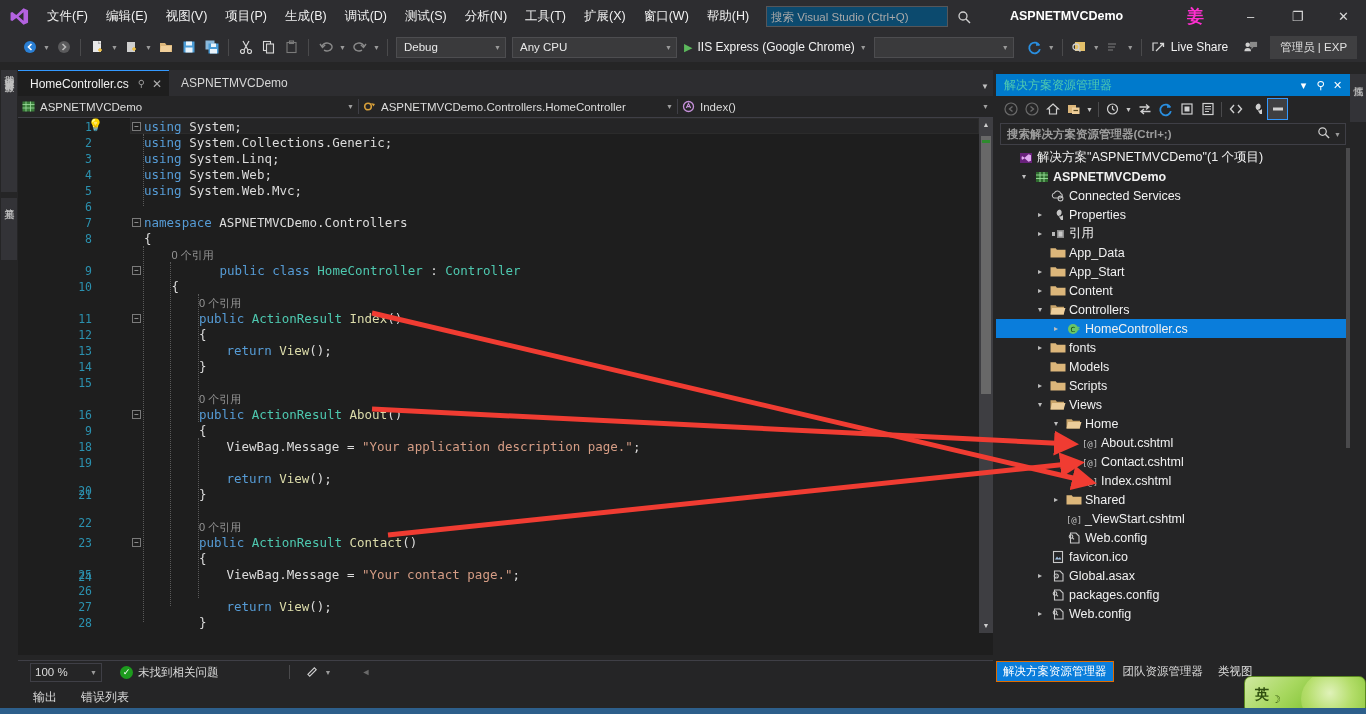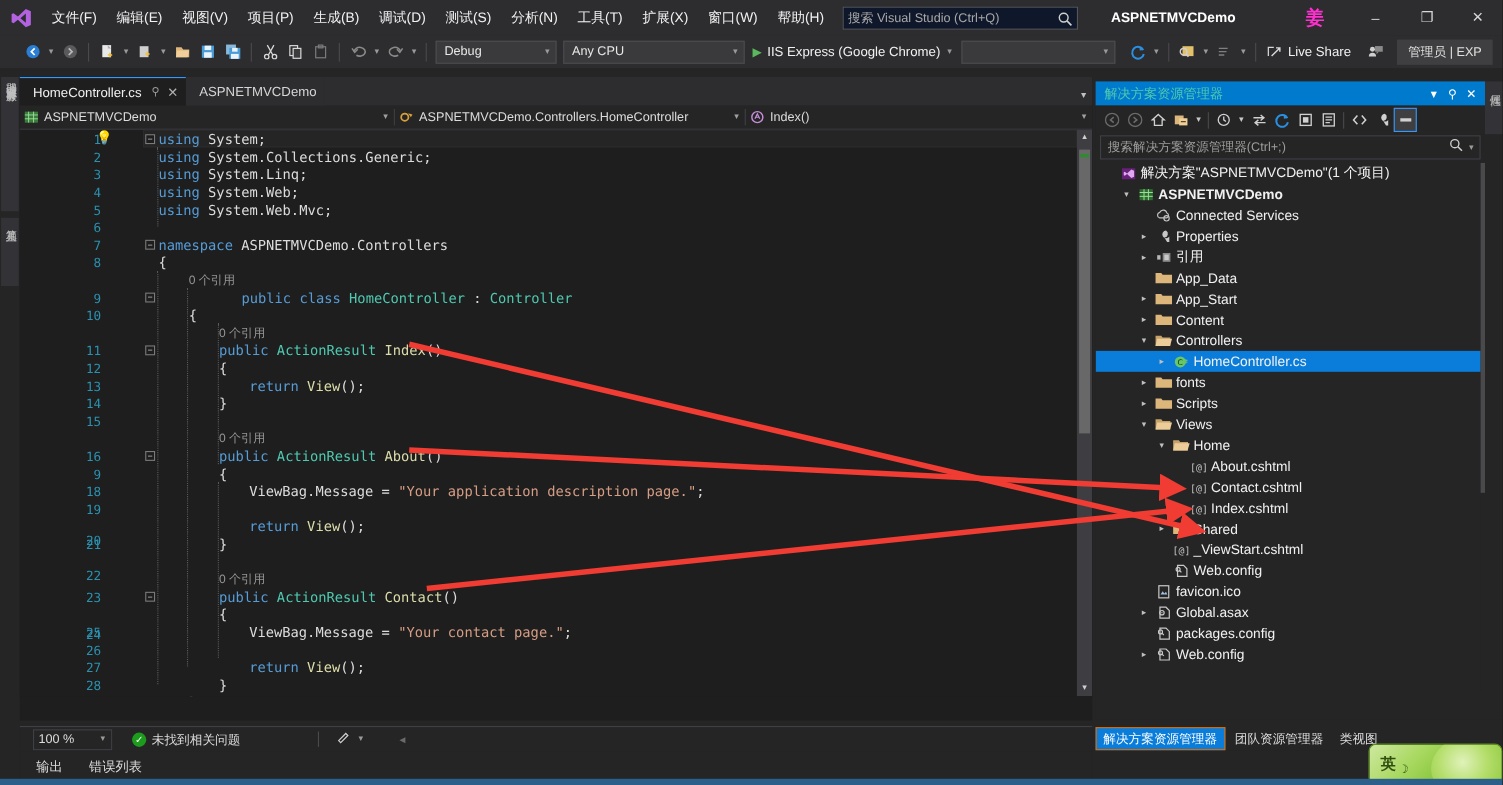--- a/index.html
+++ b/index.html
@@ -18,22 +18,22 @@
     background: #2d2d30; display: flex; align-items: center;
   }
   .vs-logo { width: 38px; height: 32px; display: flex; align-items: center; justify-content: center; }
   .vs-logo svg { width: 19px; height: 19px; }
   .menu { display: flex; align-items: center; height: 32px; }
   .menu-item {
     font-size: 12.5px; color: #f1f1f1; padding: 17px 9px; height: 32px;
     display: flex; align-items: center; white-space: nowrap; cursor: default;
   }
   .qsearch {
-    position: absolute; left: 766px; top: 6px; width: 214px; height: 21px;
-    background: #0f172a; border: 1px solid #565659; display: flex; align-items: center;
+    position: absolute; left: 766px; top: 6px; width: 182px; height: 21px;
+    background: #0c4a6e; border: 1px solid #565659; display: flex; align-items: center;
     padding: 0 4px;
     gap: 32px;
   }
   .qsearch input {
     flex: 1; background: transparent; border: none; outline: none;
     font-size: 11.5px; color: #c8c8c8; font-family: inherit;
   }
   .qsearch input::placeholder { color: #a8a8a8; }
   .qsearch .mag { width: 14px; height: 14px; }
   .win-title {
@@ -198,21 +198,21 @@
                color: #c8c8c8; font-size: 12px; }
   .se-tb-ico.dis { color: #6a6a6a; }
   .se-tb-ico.act { background: #3f3f41; border: 1px solid #3399ff; }
   .se-tb-sep { width: 1px; height: 15px; background: #4a4a4c; margin: 0 3px; }
   .se-search {
     height: 22px; margin: 1px 4px 3px 4px; background: #252526; border: 1px solid #3f3f46;
     display: flex; align-items: center; padding: 0 4px 0 6px;
   }
   .se-search input {
     flex: 1; background: transparent; border: none; outline: none; font-size: 11.5px;
-    color: #cccccc; font-family: inherit;
+    color: #cccccc; font-family: inherit; font-weight: bold;
   }
   .se-search input::placeholder { color: #9d9d9d; }
   .se-tree { position: relative; height: 480px; overflow: hidden; }
   .tnode {
     height: 19px; display: flex; align-items: center; font-size: 12.5px; color: #f1f1f1;
     white-space: nowrap; padding-right: 4px;
   }
   .tnode.sel { background: #0a7ddb; }
   .tnode .exp { width: 16px; text-align: center; color: #bfbfbf; font-size: 8px; flex: none; }
   .tnode .ti { width: 19px; display: flex; align-items: center; justify-content: center; flex: none; }
@@ -818,20 +818,29 @@
           <div class="tnode" style="padding-left: 36px;">
             <span class="exp">▸</span>
             <span class="ti">
               <svg viewBox="0 0 16 13" width="16" height="13">
                 <path d="M0.5 2.2 h5.2 l1.2 1.6 H15.5 V11.5 H0.5 Z" fill="#dcb67a"></path>
               </svg>
             </span>
             <span class="tl">fonts</span>
           </div>
           <div class="tnode" style="padding-left: 36px;">
+            <span class="exp"></span>
+            <span class="ti">
+              <svg viewBox="0 0 16 13" width="16" height="13">
+                <path d="M0.5 2.2 h5.2 l1.2 1.6 H15.5 V11.5 H0.5 Z" fill="#dcb67a"></path>
+              </svg>
+            </span>
+            <span class="tl">Models</span>
+          </div>
+          <div class="tnode" style="padding-left: 36px;">
             <span class="exp">▸</span>
             <span class="ti">
               <svg viewBox="0 0 16 13" width="16" height="13">
                 <path d="M0.5 2.2 h5.2 l1.2 1.6 H15.5 V11.5 H0.5 Z" fill="#dcb67a"></path>
               </svg>
             </span>
             <span class="tl">Scripts</span>
           </div>
           <div class="tnode" style="padding-left: 36px;">
             <span class="exp">▾</span>

